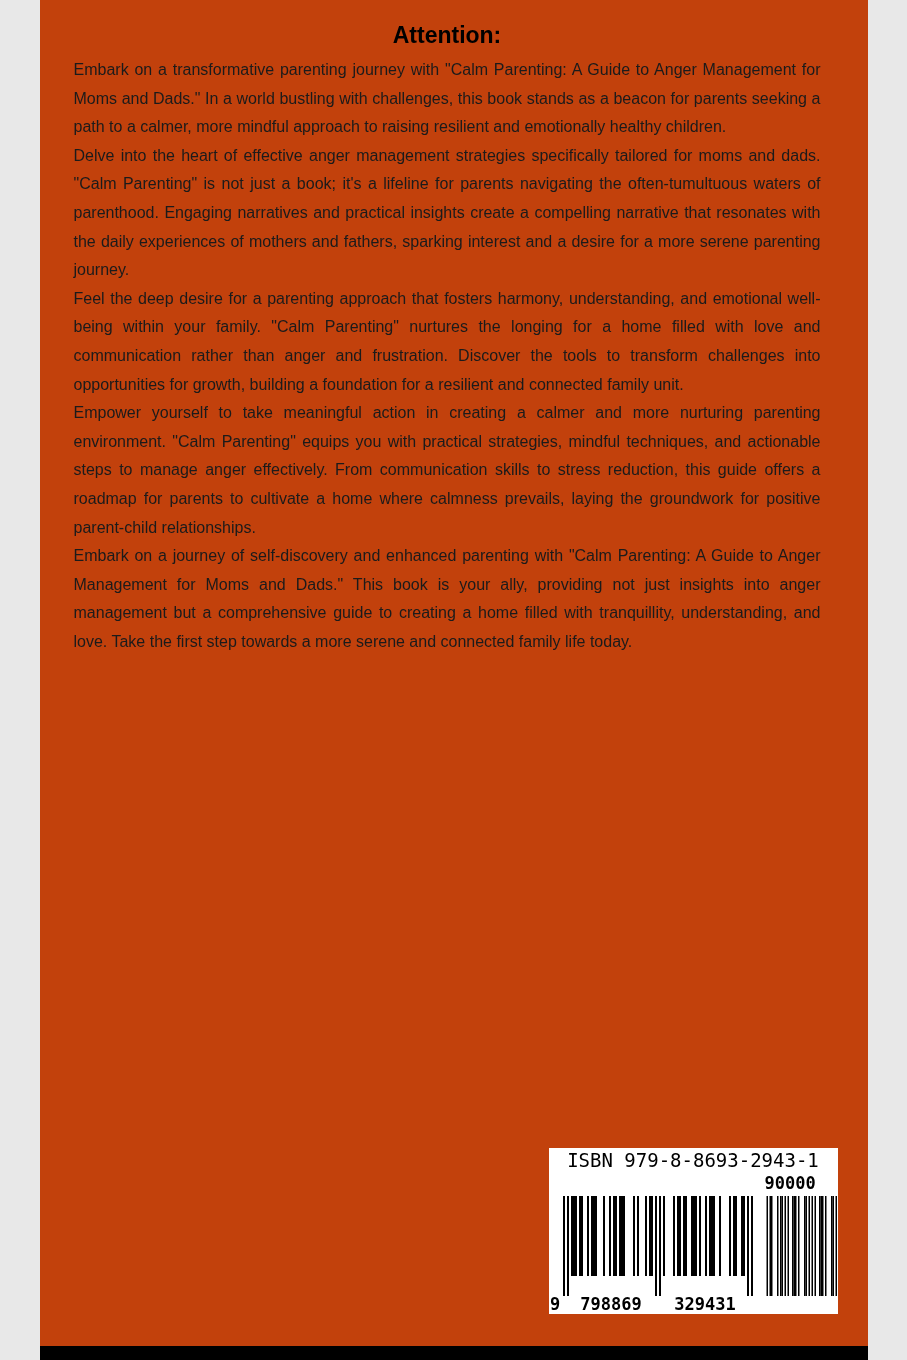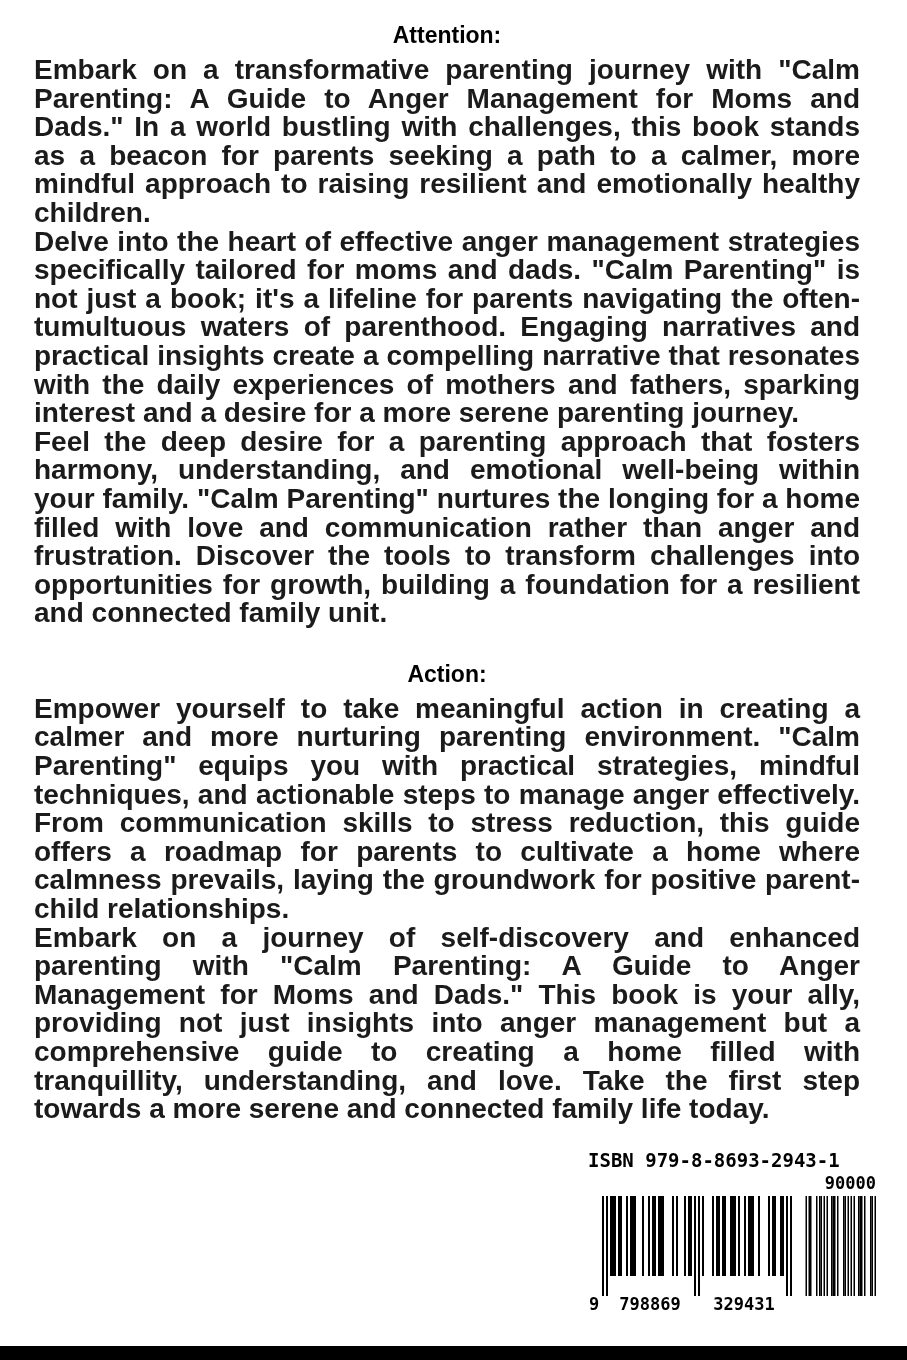--- a/index.html
+++ b/index.html
@@ -1,68 +1,67 @@
 <!DOCTYPE html>
 <html><head>
 <meta charset="utf-8">
 <style>
   html, body { margin: 0; padding: 0; background: #e8e8e8; }
   .page {
     position: relative;
-    width: 907px;
+    width: 828px;
     height: 1360px;
     margin: 0 auto;
-    background: #ffffff;
+    background: #c2410c;
     overflow: hidden;
     font-family: "Liberation Sans", sans-serif;
     color: #1b1b1b;
   }
   .content { padding: 20px 47px 0 34px; }
   .section-heading {
     margin: 31px 0 6px 0;
     text-align: center;
     font-size: 23px;
     line-height: 30px;
     font-weight: 700;
     color: #000000;
   }
   .content section:first-child .section-heading { margin-top: 0; }
   .body-paragraph {
     margin: 0;
-    font-size: 28px;
+    font-size: 16px;
     line-height: 28.6px;
     text-align: justify;
     color: #1b1b1b;
-    font-weight: bold;
   }
   
   .barcode-block {
     position: absolute;
     top: 1148px;
     right: 30px;
     width: 289px;
     background: #ffffff;
   }
   .isbn-line {
     font-family: "DejaVu Sans Mono", monospace;
-    font-weight: 700;
+    font-weight: 400;
     font-size: 19px;
     line-height: 24px;
-    text-align: left;
+    text-align: center;
     white-space: nowrap;
     color: #000;
   }
   .price-line {
     font-family: "DejaVu Sans Mono", monospace;
     font-weight: 700;
     font-size: 17px;
     line-height: 22px;
     margin-left: 216px;
     width: 72px;
-    text-align: right;
+    text-align: left;
     color: #000;
   }
   .barcode-svg { display: block; margin-top: 2px; }
   .barcode-svg rect { fill: #000; }
   .bc-digit {
     font-family: "DejaVu Sans Mono", monospace;
     font-size: 17px;
     font-weight: 700;
     fill: #000;
   }
@@ -89,21 +88,20 @@
 
     <section>
       <p class="body-paragraph">Delve into the heart of effective anger management strategies specifically tailored for moms and dads. "Calm Parenting" is not just a book; it's a lifeline for parents navigating the often-tumultuous waters of parenthood. Engaging narratives and practical insights create a compelling narrative that resonates with the daily experiences of mothers and fathers, sparking interest and a desire for a more serene parenting journey.</p>
     </section>
 
     <section>
       <p class="body-paragraph">Feel the deep desire for a parenting approach that fosters harmony, understanding, and emotional well-being within your family. "Calm Parenting" nurtures the longing for a home filled with love and communication rather than anger and frustration. Discover the tools to transform challenges into opportunities for growth, building a foundation for a resilient and connected family unit.</p>
     </section>
 
     <section>
-      <h2 class="section-heading">Action:</h2>
       <p class="body-paragraph">Empower yourself to take meaningful action in creating a calmer and more nurturing parenting environment. "Calm Parenting" equips you with practical strategies, mindful techniques, and actionable steps to manage anger effectively. From communication skills to stress reduction, this guide offers a roadmap for parents to cultivate a home where calmness prevails, laying the groundwork for positive parent-child relationships.</p>
       <p class="body-paragraph">Embark on a journey of self-discovery and enhanced parenting with "Calm Parenting: A Guide to Anger Management for Moms and Dads." This book is your ally, providing not just insights into anger management but a comprehensive guide to creating a home filled with tranquillity, understanding, and love. Take the first step towards a more serene and connected family life today.</p>
     </section>
 
   </div>
 
   <div class="barcode-block">
     <div class="isbn-line">ISBN 979-8-8693-2943-1</div>
     <div class="price-line">90000</div>
     <svg class="barcode-svg" width="289" height="118" viewBox="0 0 289 118" xmlns="http://www.w3.org/2000/svg">

